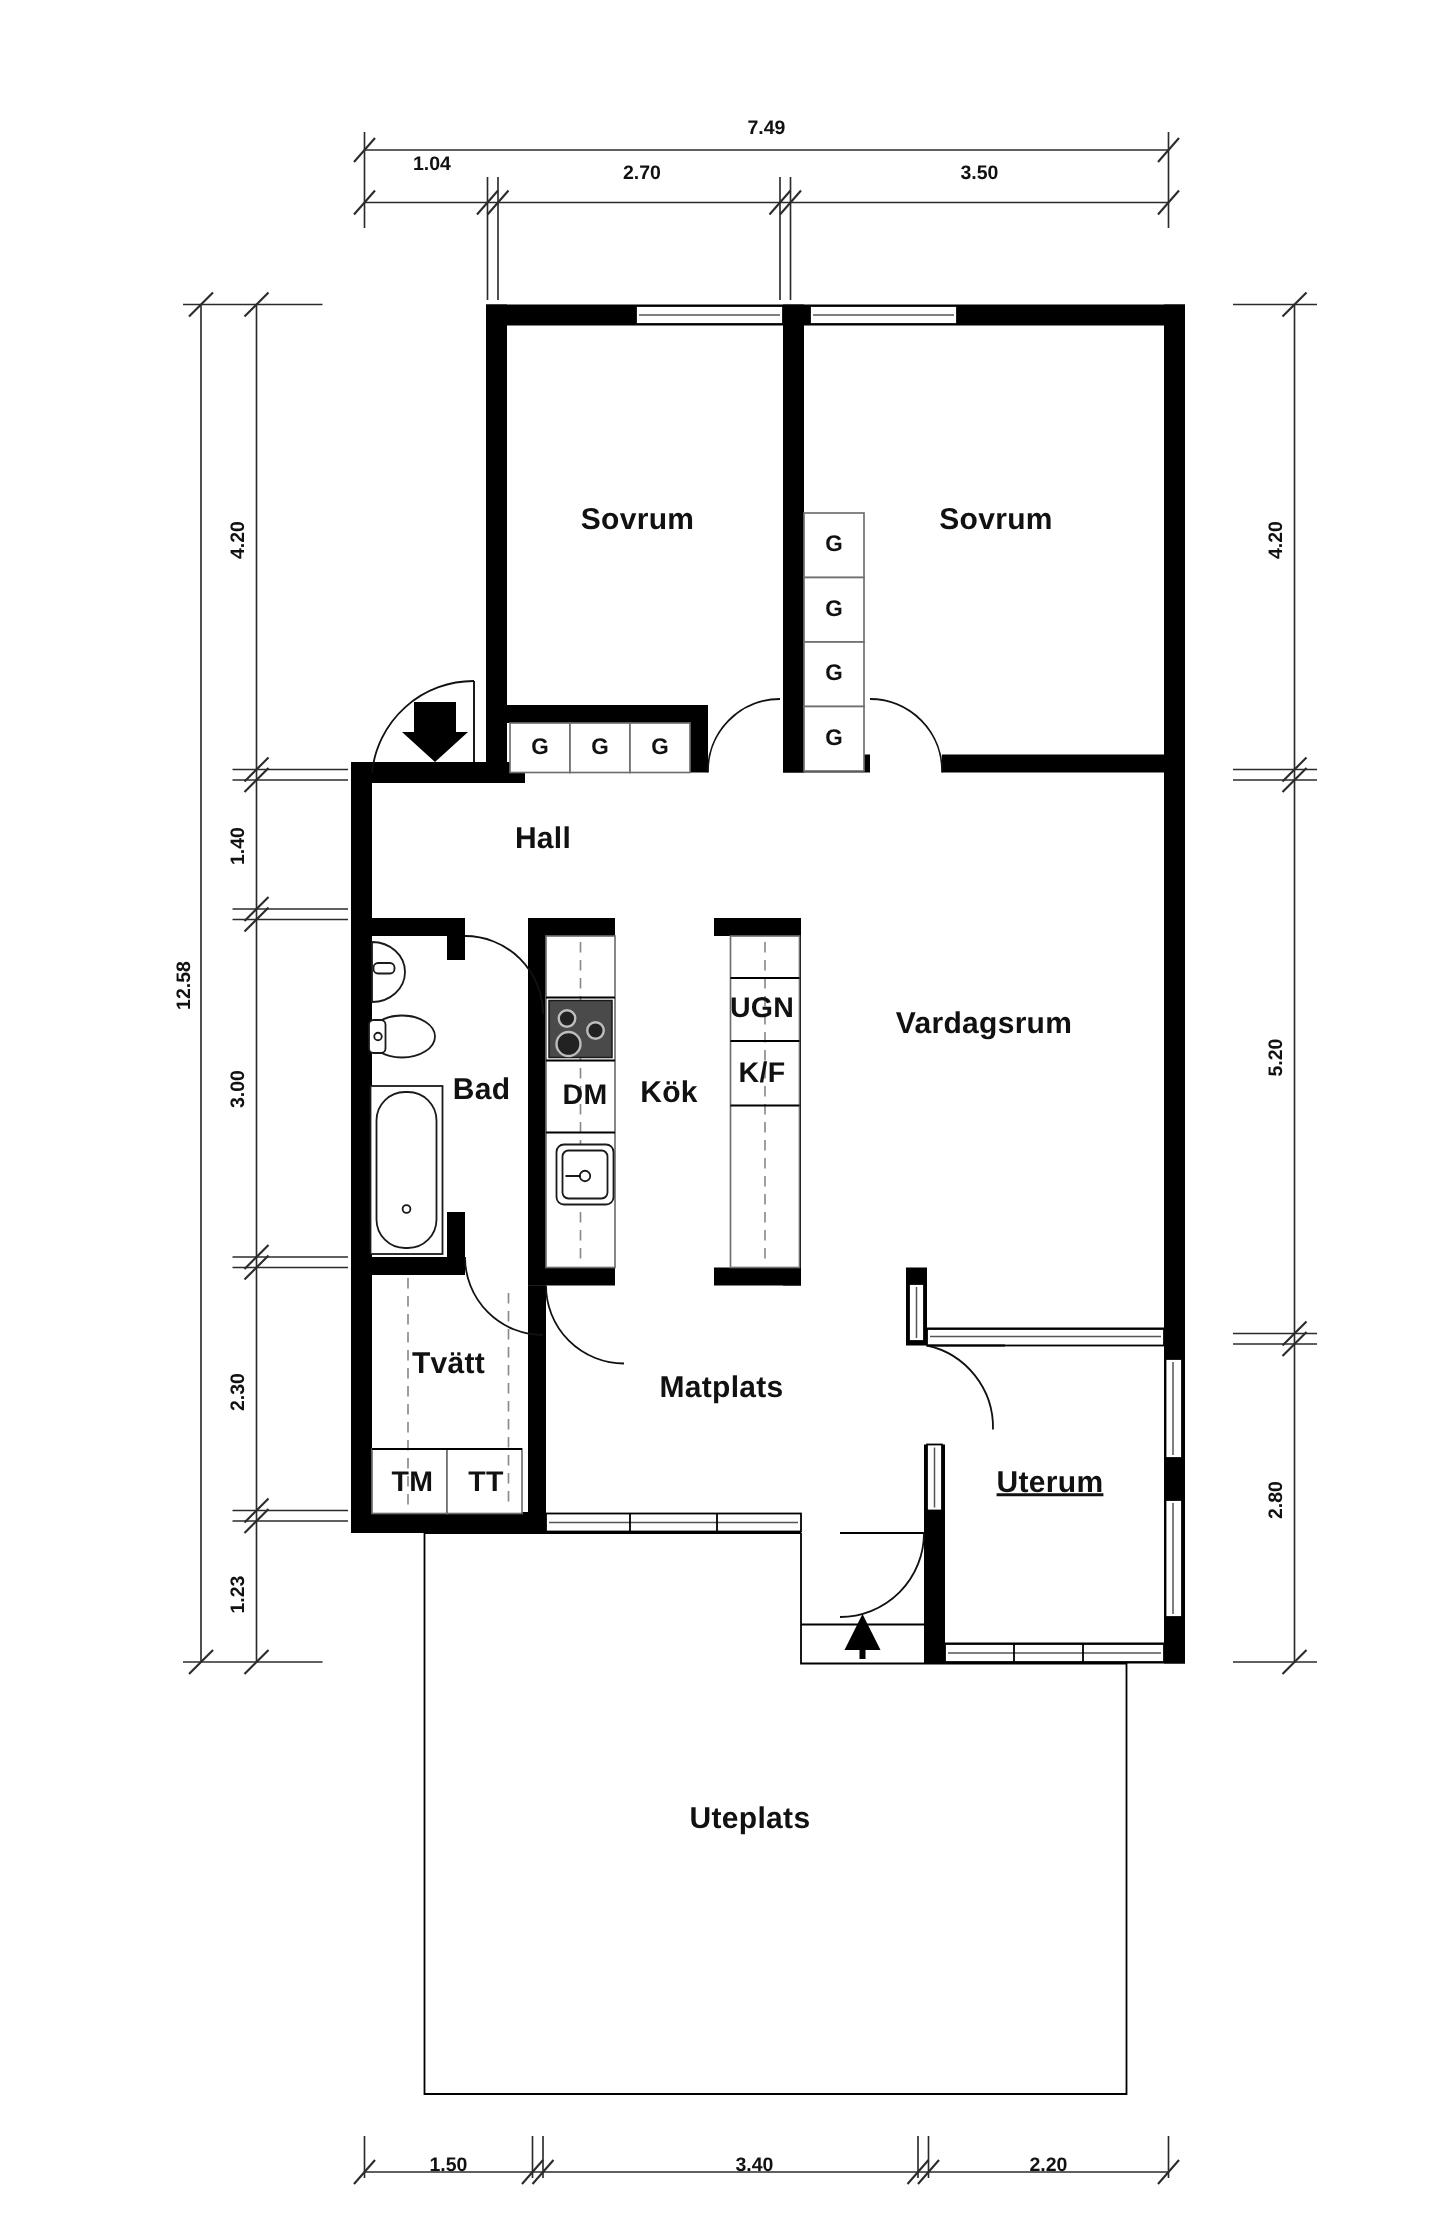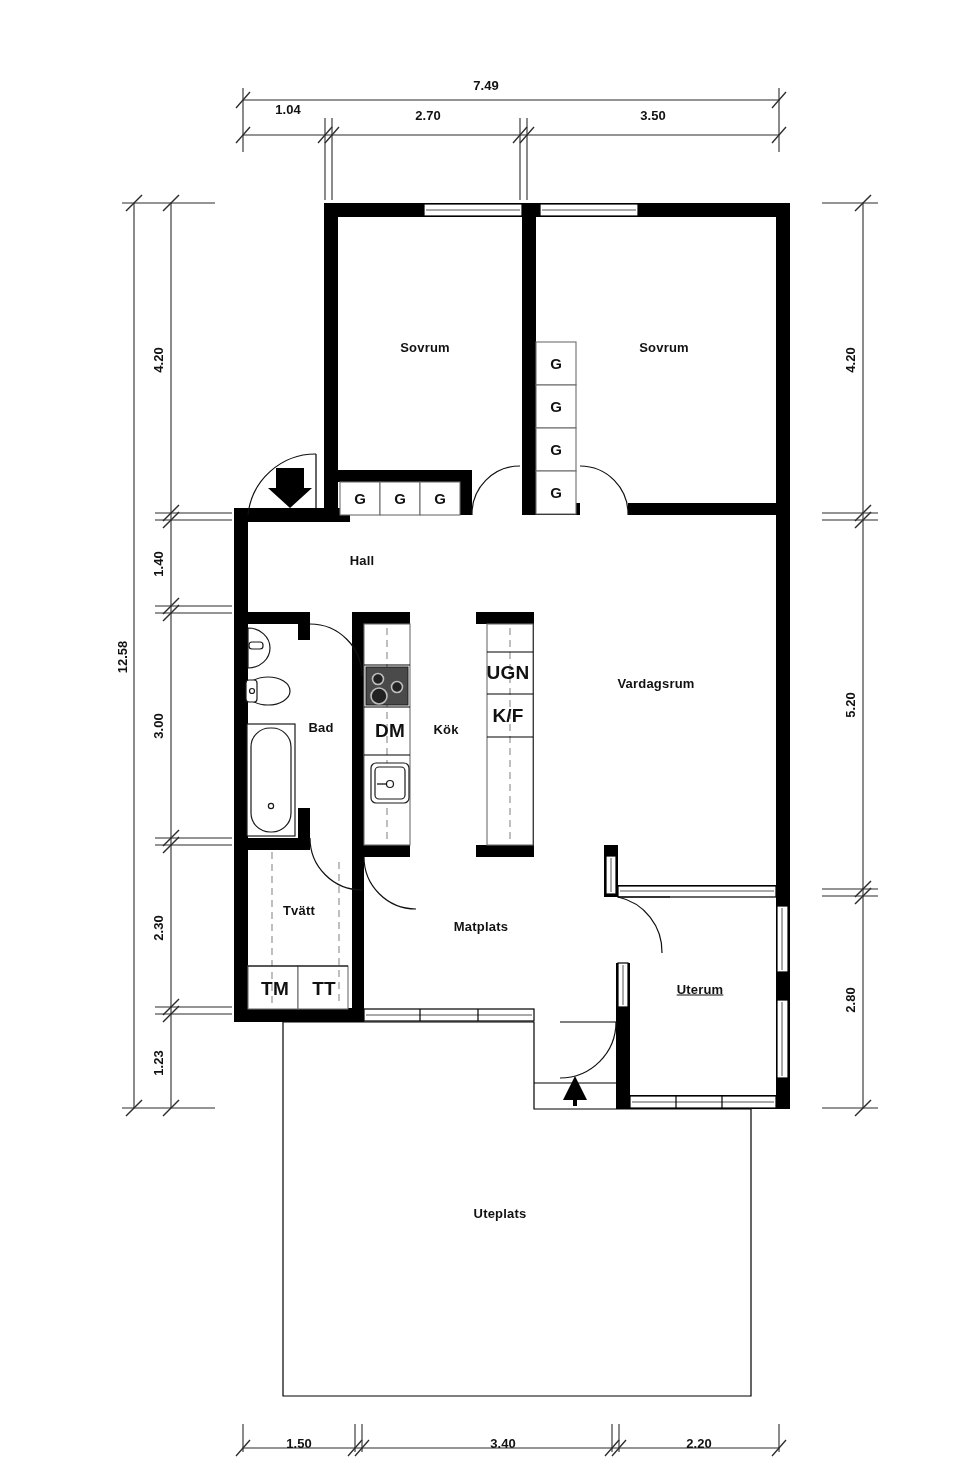--- a/index.html
+++ b/index.html
@@ -2,21 +2,21 @@
 <html><head>
 <meta charset="utf-8">
 <title>Floor Plan</title>
 <style>
   html,body{margin:0;padding:0;background:#ffffff;}
   body{font-family:"Liberation Sans",sans-serif;}
   #plan-root{position:relative;width:960px;height:1482px;background:#fff;overflow:hidden;}
   svg#plan-svg{position:absolute;left:0;top:0;width:960px;height:1482px;display:block;}
   .rlabel{position:absolute;font-weight:bold;color:#111;white-space:nowrap;
           transform:translate(-50%,-50%);letter-spacing:.2px;}
-  .rlabel.big{font-size:13px;}
+  .rlabel.big{font-size:20px;}
   .rlabel.sm{font-size:19px;}
   .glabel{position:absolute;font-weight:bold;font-size:15px;color:#111;
           transform:translate(-50%,-50%);}
   .dimlabel{position:absolute;font-weight:bold;font-size:13px;color:#111;
             transform:translate(-50%,-50%);white-space:nowrap;}
   .dimlabel.vert{transform:translate(-50%,-50%) rotate(-90deg);}
 </style>
 </head>
 <body>
 
@@ -323,21 +323,21 @@
   <div class="glabel" style="left:556px;top:449px;">G</div>
   <div class="glabel" style="left:556px;top:492px;">G</div>
 
   <div class="rlabel sm" style="left:390px;top:731px;">DM</div>
   <div class="rlabel sm" style="left:508px;top:673px;">UGN</div>
   <div class="rlabel sm" style="left:508px;top:716px;">K/F</div>
 
   <div class="rlabel sm" style="left:275px;top:989px;">TM</div>
   <div class="rlabel sm" style="left:324px;top:989px;text-align:right;">TT</div>
 
-  <div class="dimlabel" style="left:486px;top:85px;">7.49</div>
+  <div class="dimlabel" style="left:511px;top:85px;">7.49</div>
   <div class="dimlabel" style="left:288px;top:109px;text-align:center;">1.04</div>
   <div class="dimlabel" style="left:428px;top:115px;">2.70</div>
   <div class="dimlabel" style="left:653px;top:115px;">3.50</div>
 
   <div class="dimlabel vert" style="left:122px;top:657px;">12.58</div>
   <div class="dimlabel vert" style="left:158px;top:360px;">4.20</div>
   <div class="dimlabel vert" style="left:158px;top:564px;">1.40</div>
   <div class="dimlabel vert" style="left:158px;top:726px;">3.00</div>
   <div class="dimlabel vert" style="left:158px;top:928px;">2.30</div>
   <div class="dimlabel vert" style="left:158px;top:1063px;">1.23</div>

